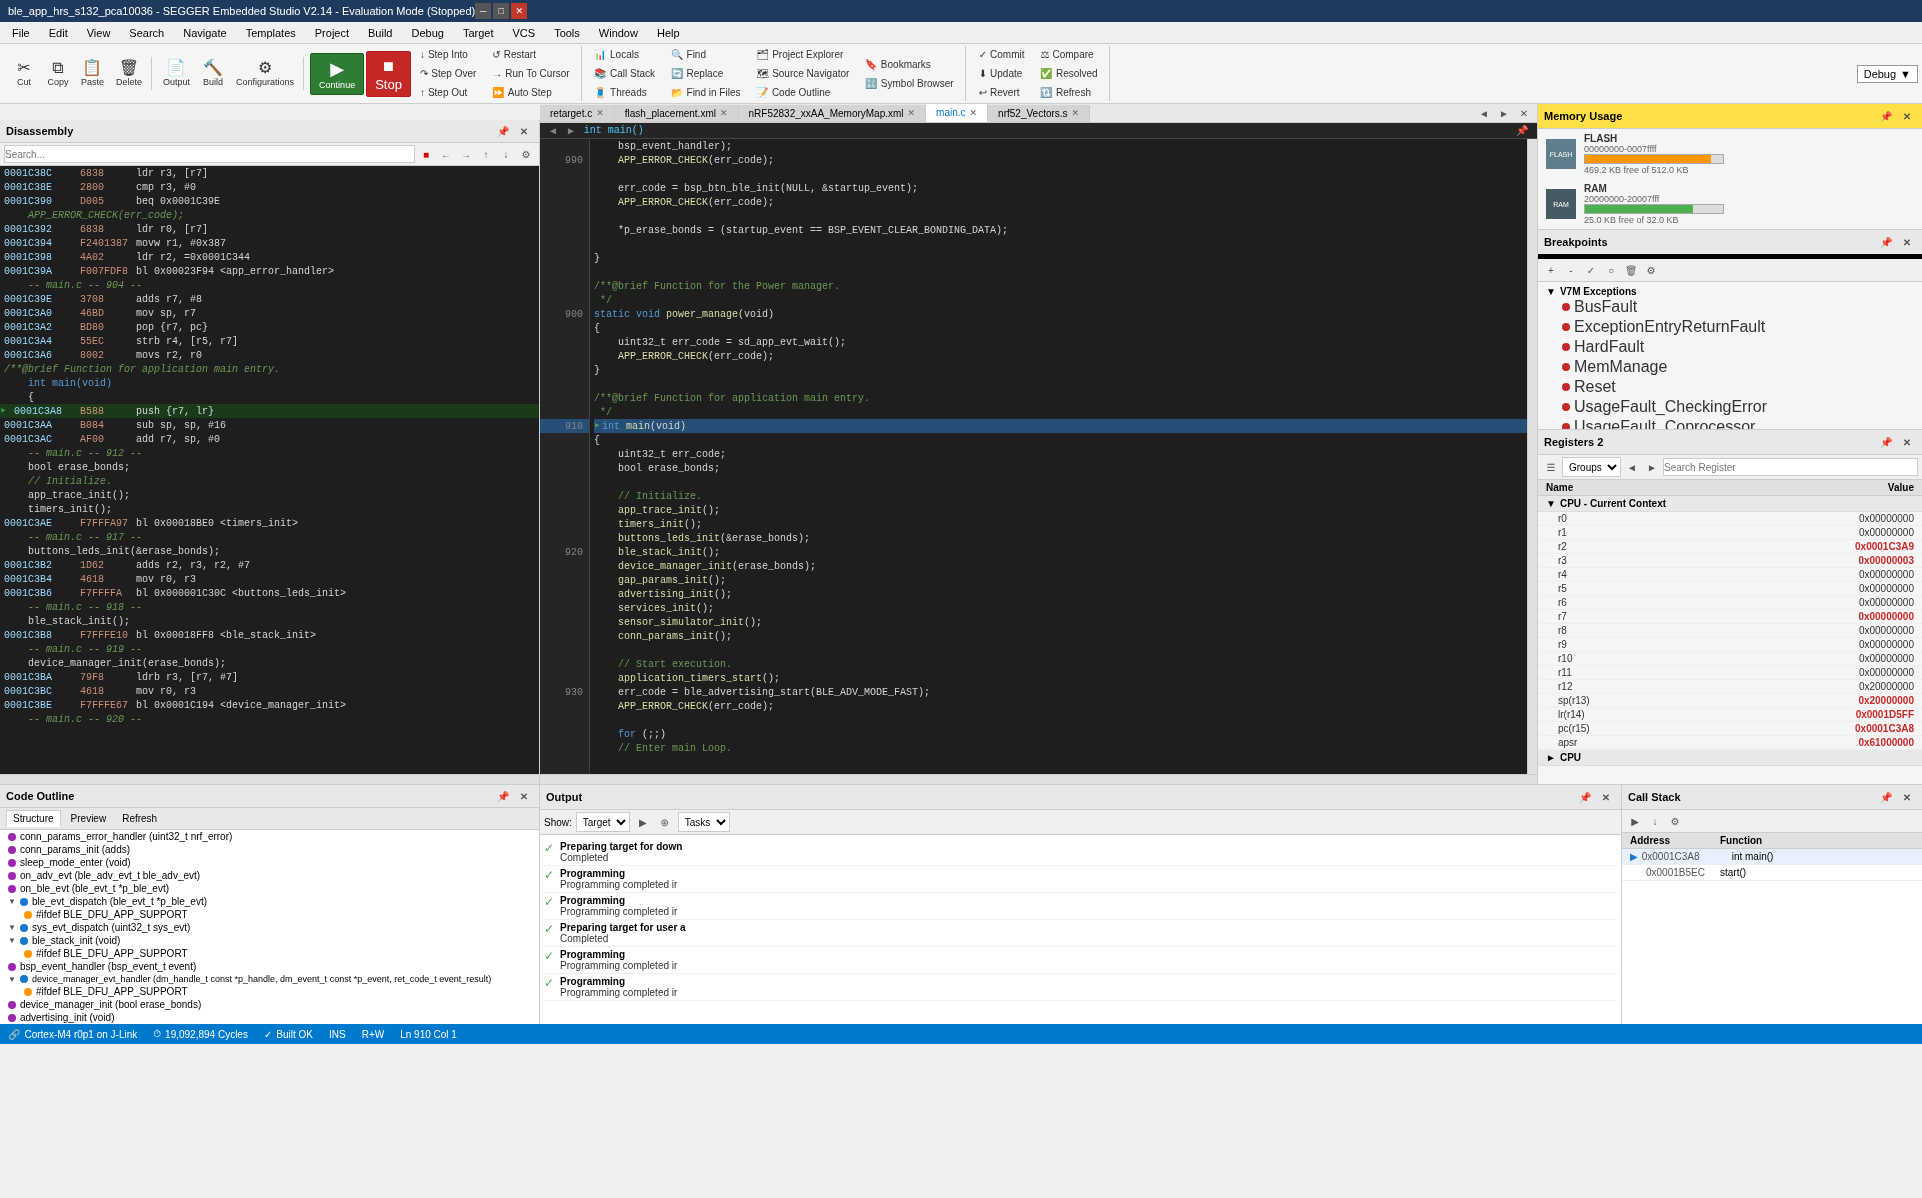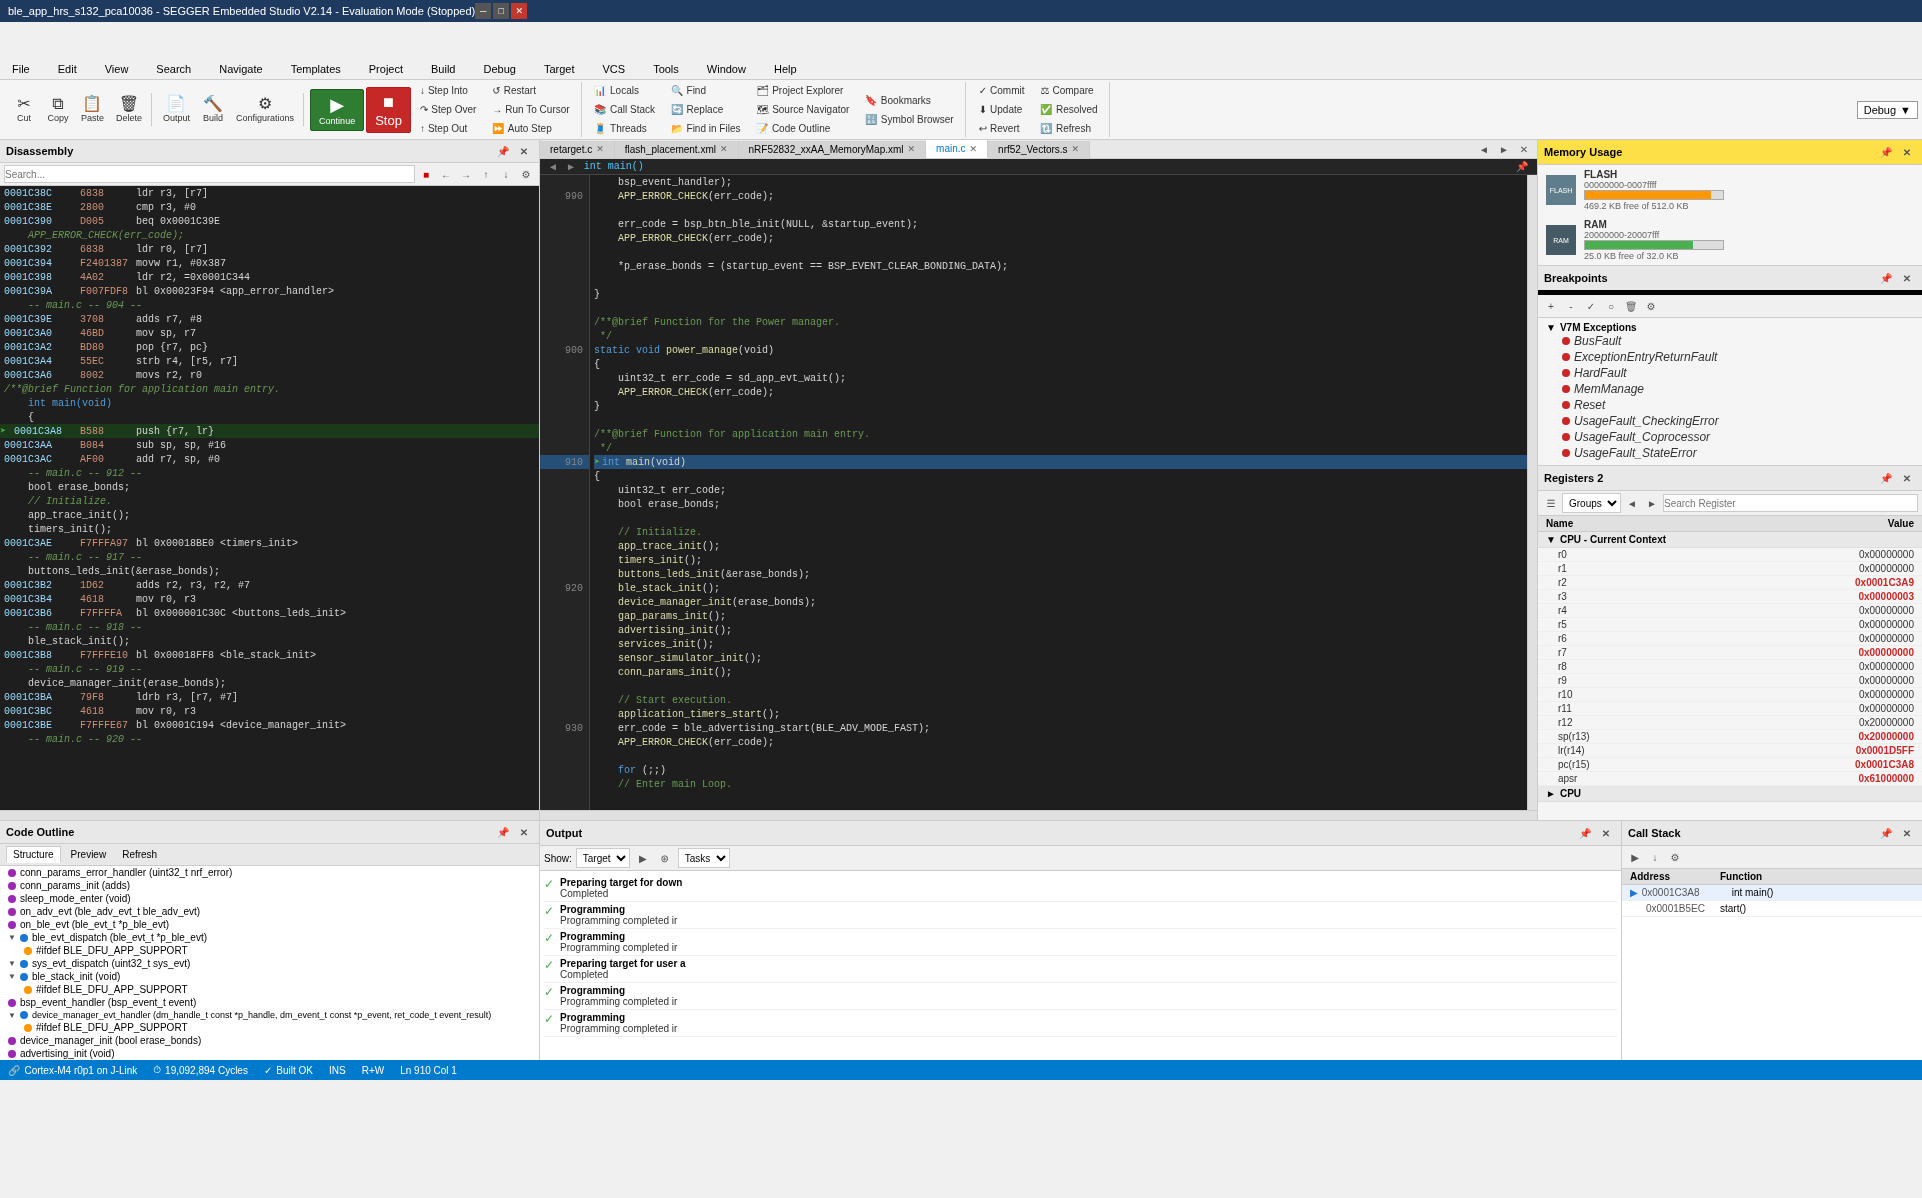--- a/index.html
+++ b/index.html
@@ -5,36 +5,36 @@
     * { margin: 0; padding: 0; box-sizing: border-box; }
     body { font-family: 'Segoe UI', Arial, sans-serif; font-size: 11px; background: #f0f0f0; overflow: hidden; width: 1922px; height: 1198px; }
     
     
     .title-bar { background: #1e3a5f; color: #fff; height: 22px; display: flex; align-items: center; padding: 0 8px; font-size: 11px; }
     .title-bar-buttons { display: flex; gap: 2px; }
     .title-btn { width: 16px; height: 16px; background: #555; border: none; color: #fff; font-size: 9px; cursor: pointer; display: flex; align-items: center; justify-content: center; }
     .title-btn.close { background: #c0392b; }
     
     
-    .menu-bar { background: #f0f0f0; border-bottom: 1px solid #ccc; height: 22px; display: flex; align-items: center; padding: 0 4px; gap: 12px; margin-top: 36px; }
+    .menu-bar { background: #f0f0f0; border-bottom: 1px solid #ccc; height: 22px; display: flex; align-items: center; padding: 0 4px; gap: 3px; }
     .menu-item { padding: 2px 8px; font-size: 11px; cursor: pointer; color: #000; }
     
     
     .toolbar { background: #f5f5f5; border-bottom: 1px solid #ccc; display: flex; align-items: center; padding: 2px 4px; gap: 2px; min-height: 36px; flex-wrap: wrap; }
     .toolbar-group { display: flex; align-items: center; border-right: 1px solid #ccc; padding: 0 4px; gap: 2px; }
     .toolbar-group:last-child { border-right: none; }
     .tb-btn { display: flex; flex-direction: column; align-items: center; padding: 2px 4px; cursor: pointer; border: 1px solid transparent; background: transparent; font-size: 9px; color: #333; min-width: 32px; }
     .tb-btn .icon { font-size: 16px; line-height: 1; }
     .tb-btn .label { font-size: 9px; margin-top: 1px; }
     .tb-btn-inline { display: flex; align-items: center; padding: 2px 6px; cursor: pointer; border: 1px solid transparent; background: transparent; font-size: 10px; color: #333; gap: 3px; }
     .continue-btn { background: #2e7d32; color: #fff; border-radius: 2px; padding: 4px 8px; cursor: pointer; border: 1px solid #1b5e20; display: flex; flex-direction: column; align-items: center; font-size: 9px; }
     .stop-btn { background: #c62828; color: #fff; border-radius: 2px; padding: 4px 8px; cursor: pointer; border: 1px solid #b71c1c; display: flex; flex-direction: column; align-items: center; font-size: 9px; }
     
     
-    .left-panel { width: 540px; display: flex; flex-direction: column; border-right: 1px solid #ccc; }
+    .left-panel { width: 540px; display: flex; flex-direction: column; border-right: 1px solid #ccc; margin-top: 16px; }
     .panel-header { background: #e8e8e8; border-bottom: 1px solid #ccc; padding: 2px 6px; font-size: 11px; font-weight: bold; display: flex; align-items: center; justify-content: space-between; }
     .panel-toolbar { background: #f0f0f0; border-bottom: 1px solid #ccc; padding: 2px 4px; display: flex; align-items: center; gap: 2px; }
     
     
     .code-area { background: #1e1e1e; color: #d4d4d4; font-family: 'Courier New', monospace; font-size: 10px; flex: 1; overflow: hidden; position: relative; }
     .code-line { display: flex; align-items: center; padding: 0 4px; min-height: 14px; white-space: pre; }
     .addr { color: #9cdcfe; width: 70px; min-width: 70px; }
     .hex { color: #ce9178; width: 50px; min-width: 50px; }
     .asm { color: #d4d4d4; }
     .comment-line { color: #6a9955; font-style: italic; }
@@ -72,21 +72,21 @@
     .mem-bar.orange { background: #ff9800; }
     .mem-free { font-size: 9px; color: #666; margin-top: 1px; }
     
     
     .bp-section { background: #f5f5f5; flex: 0 0 auto; border-bottom: 1px solid #ccc; }
     .bp-header { background: #e8e8e8; border-bottom: 5px solid #000000; padding: 3px 6px; font-size: 11px; font-weight: bold; display: flex; align-items: center; justify-content: space-between; }
     .bp-toolbar { background: #f0f0f0; border-bottom: 1px solid #ccc; padding: 2px 4px; display: flex; align-items: center; gap: 2px; }
     .bp-content { padding: 4px 8px; }
     .bp-group { margin-bottom: 4px; }
     .bp-group-header { display: flex; align-items: center; gap: 4px; font-size: 10px; font-weight: bold; color: #000; cursor: pointer; }
-    .bp-item { display: flex; align-items: center; gap: 4px; padding: 1px 16px; font-size: 12px; color: #333; cursor: pointer; font-style: italic; }
+    .bp-item { display: flex; align-items: center; gap: 4px; padding: 1px 16px; font-size: 16px; color: #333; cursor: pointer; }
     .bp-dot { width: 8px; height: 8px; border-radius: 50%; background: #c62828; }
     
     
     .reg-section { background: #f5f5f5; flex: 1; overflow: hidden; display: flex; flex-direction: column; }
     .reg-header { background: #e8e8e8; border-bottom: 1px solid #ccc; padding: 3px 6px; font-size: 11px; font-weight: bold; display: flex; align-items: center; justify-content: space-between; }
     .reg-toolbar { background: #f0f0f0; border-bottom: 1px solid #ccc; padding: 2px 4px; display: flex; align-items: center; gap: 2px; }
     .reg-col-header { display: flex; padding: 2px 8px; font-size: 10px; font-weight: bold; background: #e0e0e0; border-bottom: 1px solid #ccc; }
     .reg-col-name { flex: 1; }
     .reg-col-value { width: 120px; text-align: right; }
     .reg-content { overflow-y: auto; flex: 1; }

